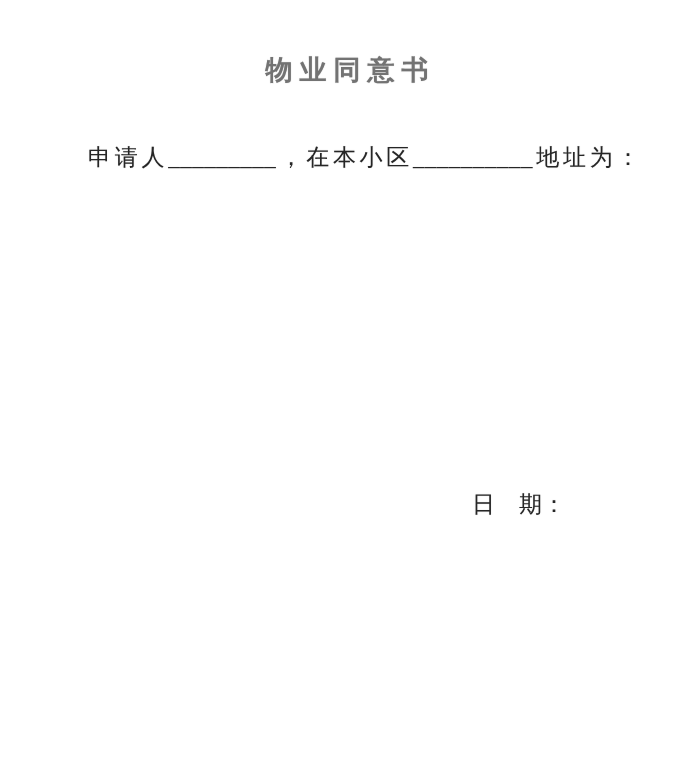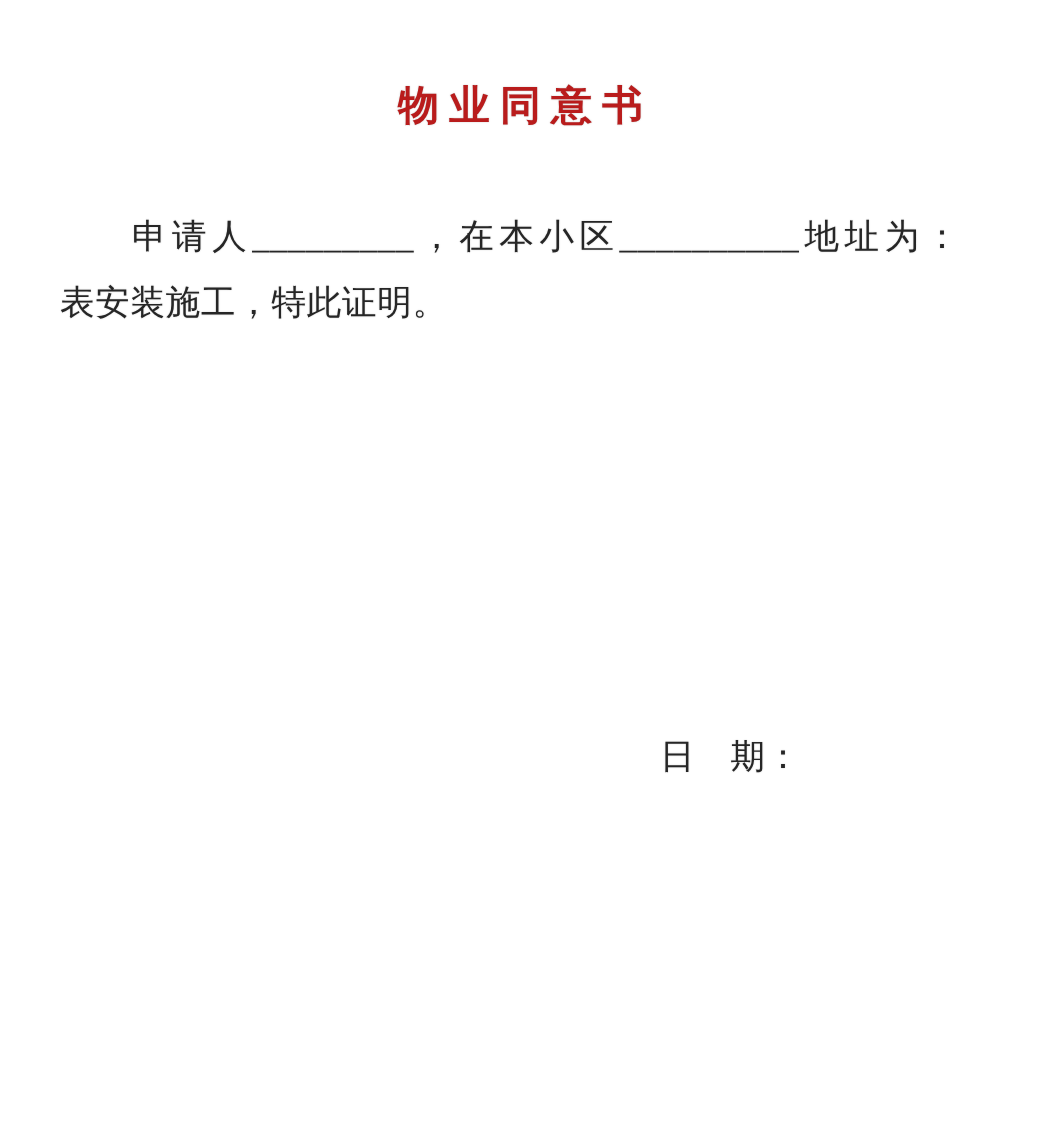--- a/index.html
+++ b/index.html
@@ -21,21 +21,21 @@
     top: 52px;
     left: 0;
     width: 100%;
     margin: 0;
     text-align: center;
     font-size: 27px;
     font-weight: 700;
     letter-spacing: 7px;
     padding-left: 7px; 
     box-sizing: border-box;
-    color: #b91c1c;
+    color: #737373;
     text-shadow: 0 0 1px rgba(60,60,60,0.35);
   }
   .doc-body {
     position: absolute;
     left: 40px;
     top: 136px;
     width: 600px;
     font-size: 23px;
     line-height: 44px;
     letter-spacing: 0.5px;
@@ -63,40 +63,39 @@
     position: absolute;
     left: 311px;
     top: 448px;
     font-size: 23px;
     letter-spacing: 0.5px;
     text-shadow: 0 0 1px rgba(60,60,60,0.30);
     white-space: nowrap;
   }
   .sig-date {
     position: absolute;
-    left: 440px;
+    left: 472px;
     top: 489px;
     font-size: 23px;
     letter-spacing: 0.5px;
     text-shadow: 0 0 1px rgba(60,60,60,0.30);
     white-space: nowrap;
   }
 </style>
 </head>
 <body>
 
 <div class="page">
 
   <h1 class="title">物业同意书</h1>
 
   <div class="doc-body">
     <div class="line just indent">申请人_________，在本小区__________地址为：</div>
 
 
 
 
-    <div class="line">表安装施工，特此证明。</div>
   </div>
 
 
   <div class="sig-date">日　期：</div>
 
 </div>
 
 </body></html>

